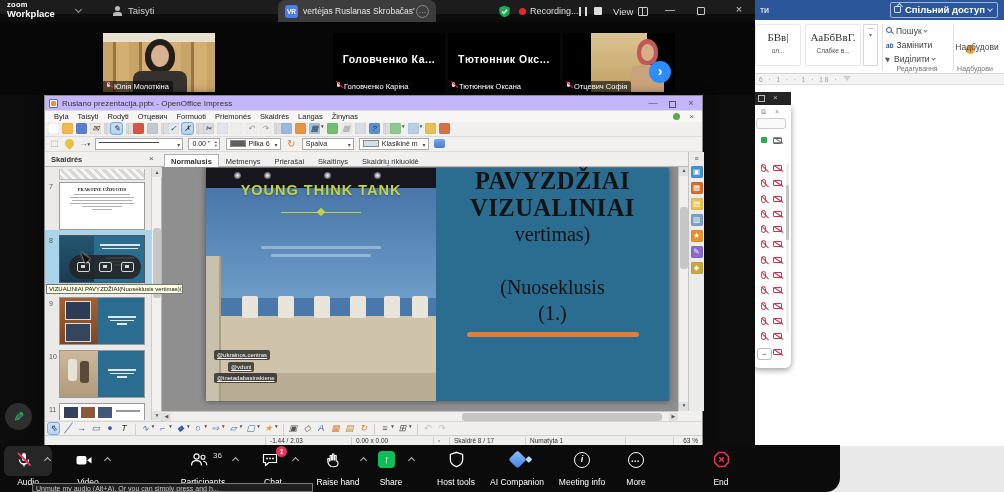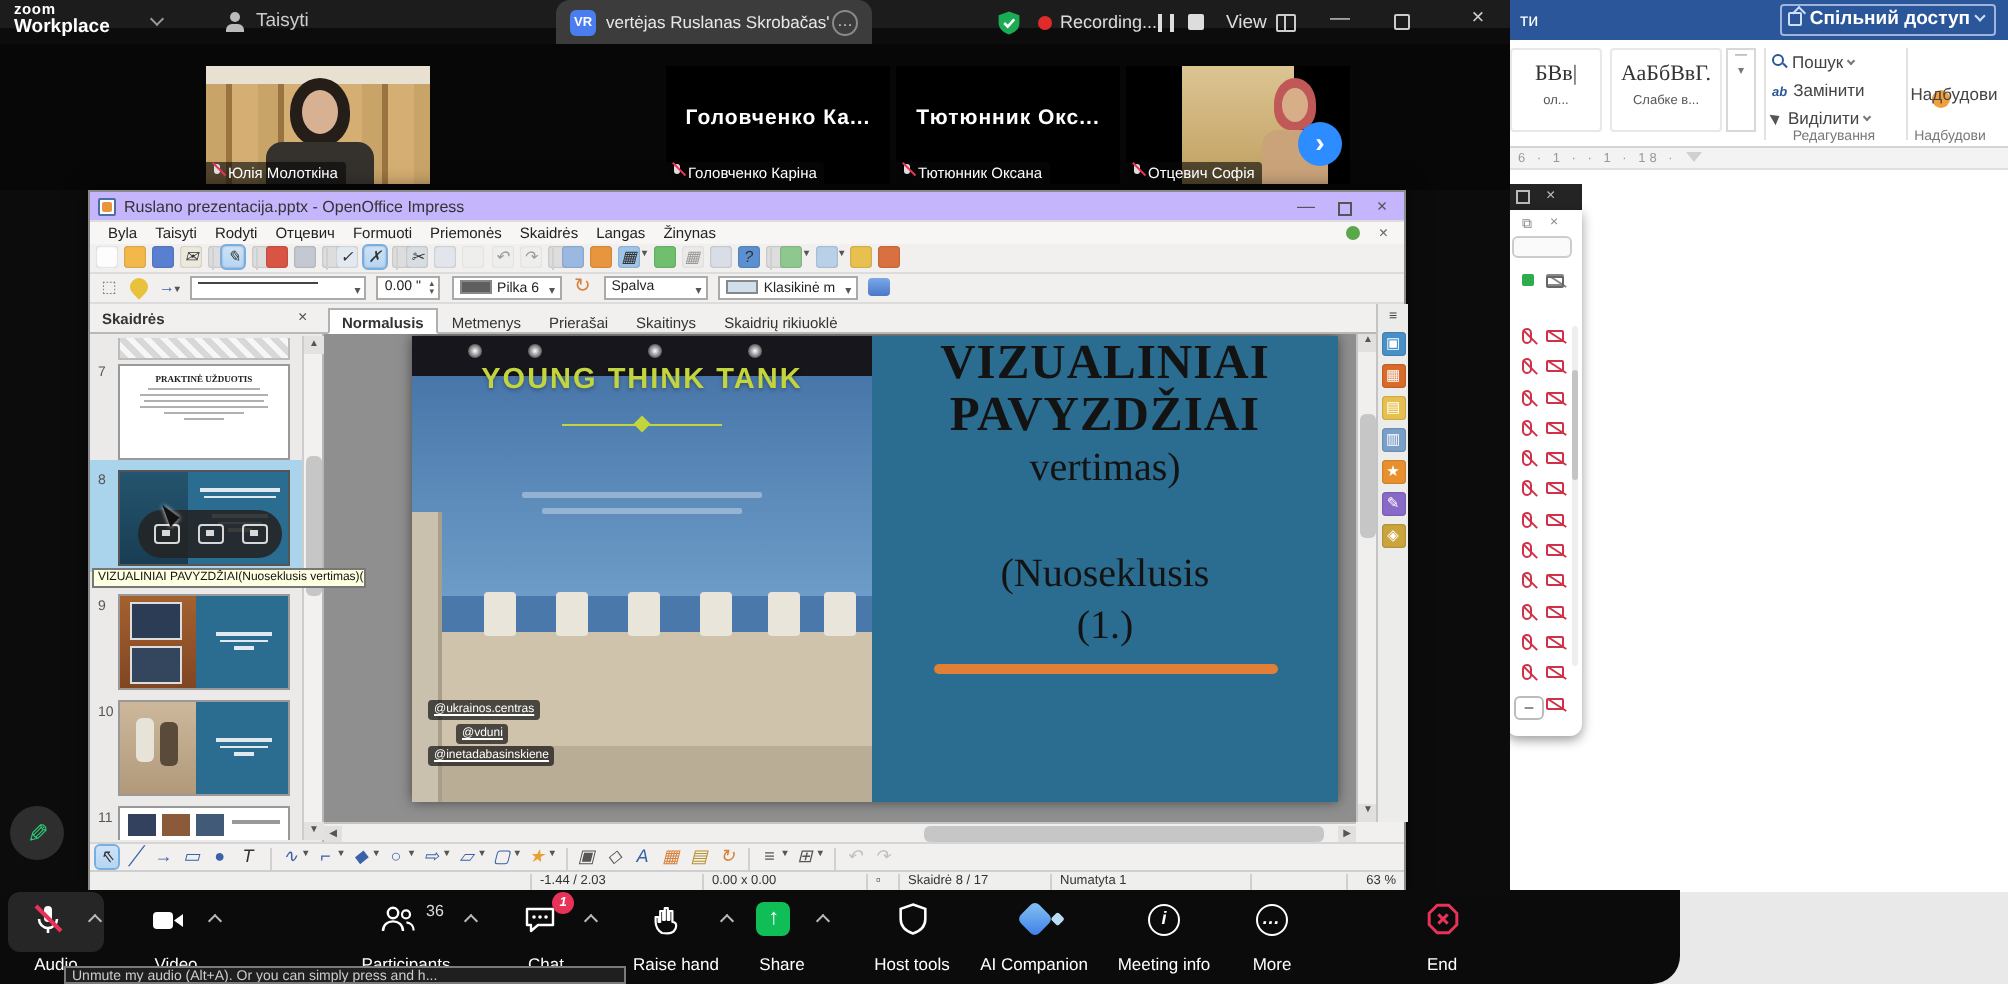--- a/index.html
+++ b/index.html
@@ -629,22 +629,22 @@
           <div class="person" style="left:176px;top:107px;"><i class="hd"></i><i class="bd" style="background:#c8ccd4;"></i></div>
           <div class="person" style="left:205px;top:108px;"><i class="hd"></i><i class="bd" style="background:#7a8494;"></i></div>
           <i class="podium"></i>
           <div class="tags">
             <span class="tag">@ukrainos.centras</span>
             <span class="tag" style="margin-left:14px;">@vduni</span>
             <span class="tag">@inetadabasinskiene</span>
           </div>
         </div>
         <div class="sr">
+          <div class="sr-t">PAVYZDŽIAI</div>
           <div class="sr-t" style="margin-top:1px;">VIZUALINIAI</div>
-          <div class="sr-t">PAVYZDŽIAI</div>
           <div class="sr-s">vertimas)</div>
           <div class="sr-s" style="margin-top:27px;">(Nuoseklusis</div>
           <div class="sr-s">(1.)</div>
           <div class="sr-bar"></div>
         </div>
       </div>
     </div>
 
     <div class="abs vscroll">
       <span class="sc-btn" style="left:0;top:0;width:10px;height:9px;">▲</span>

